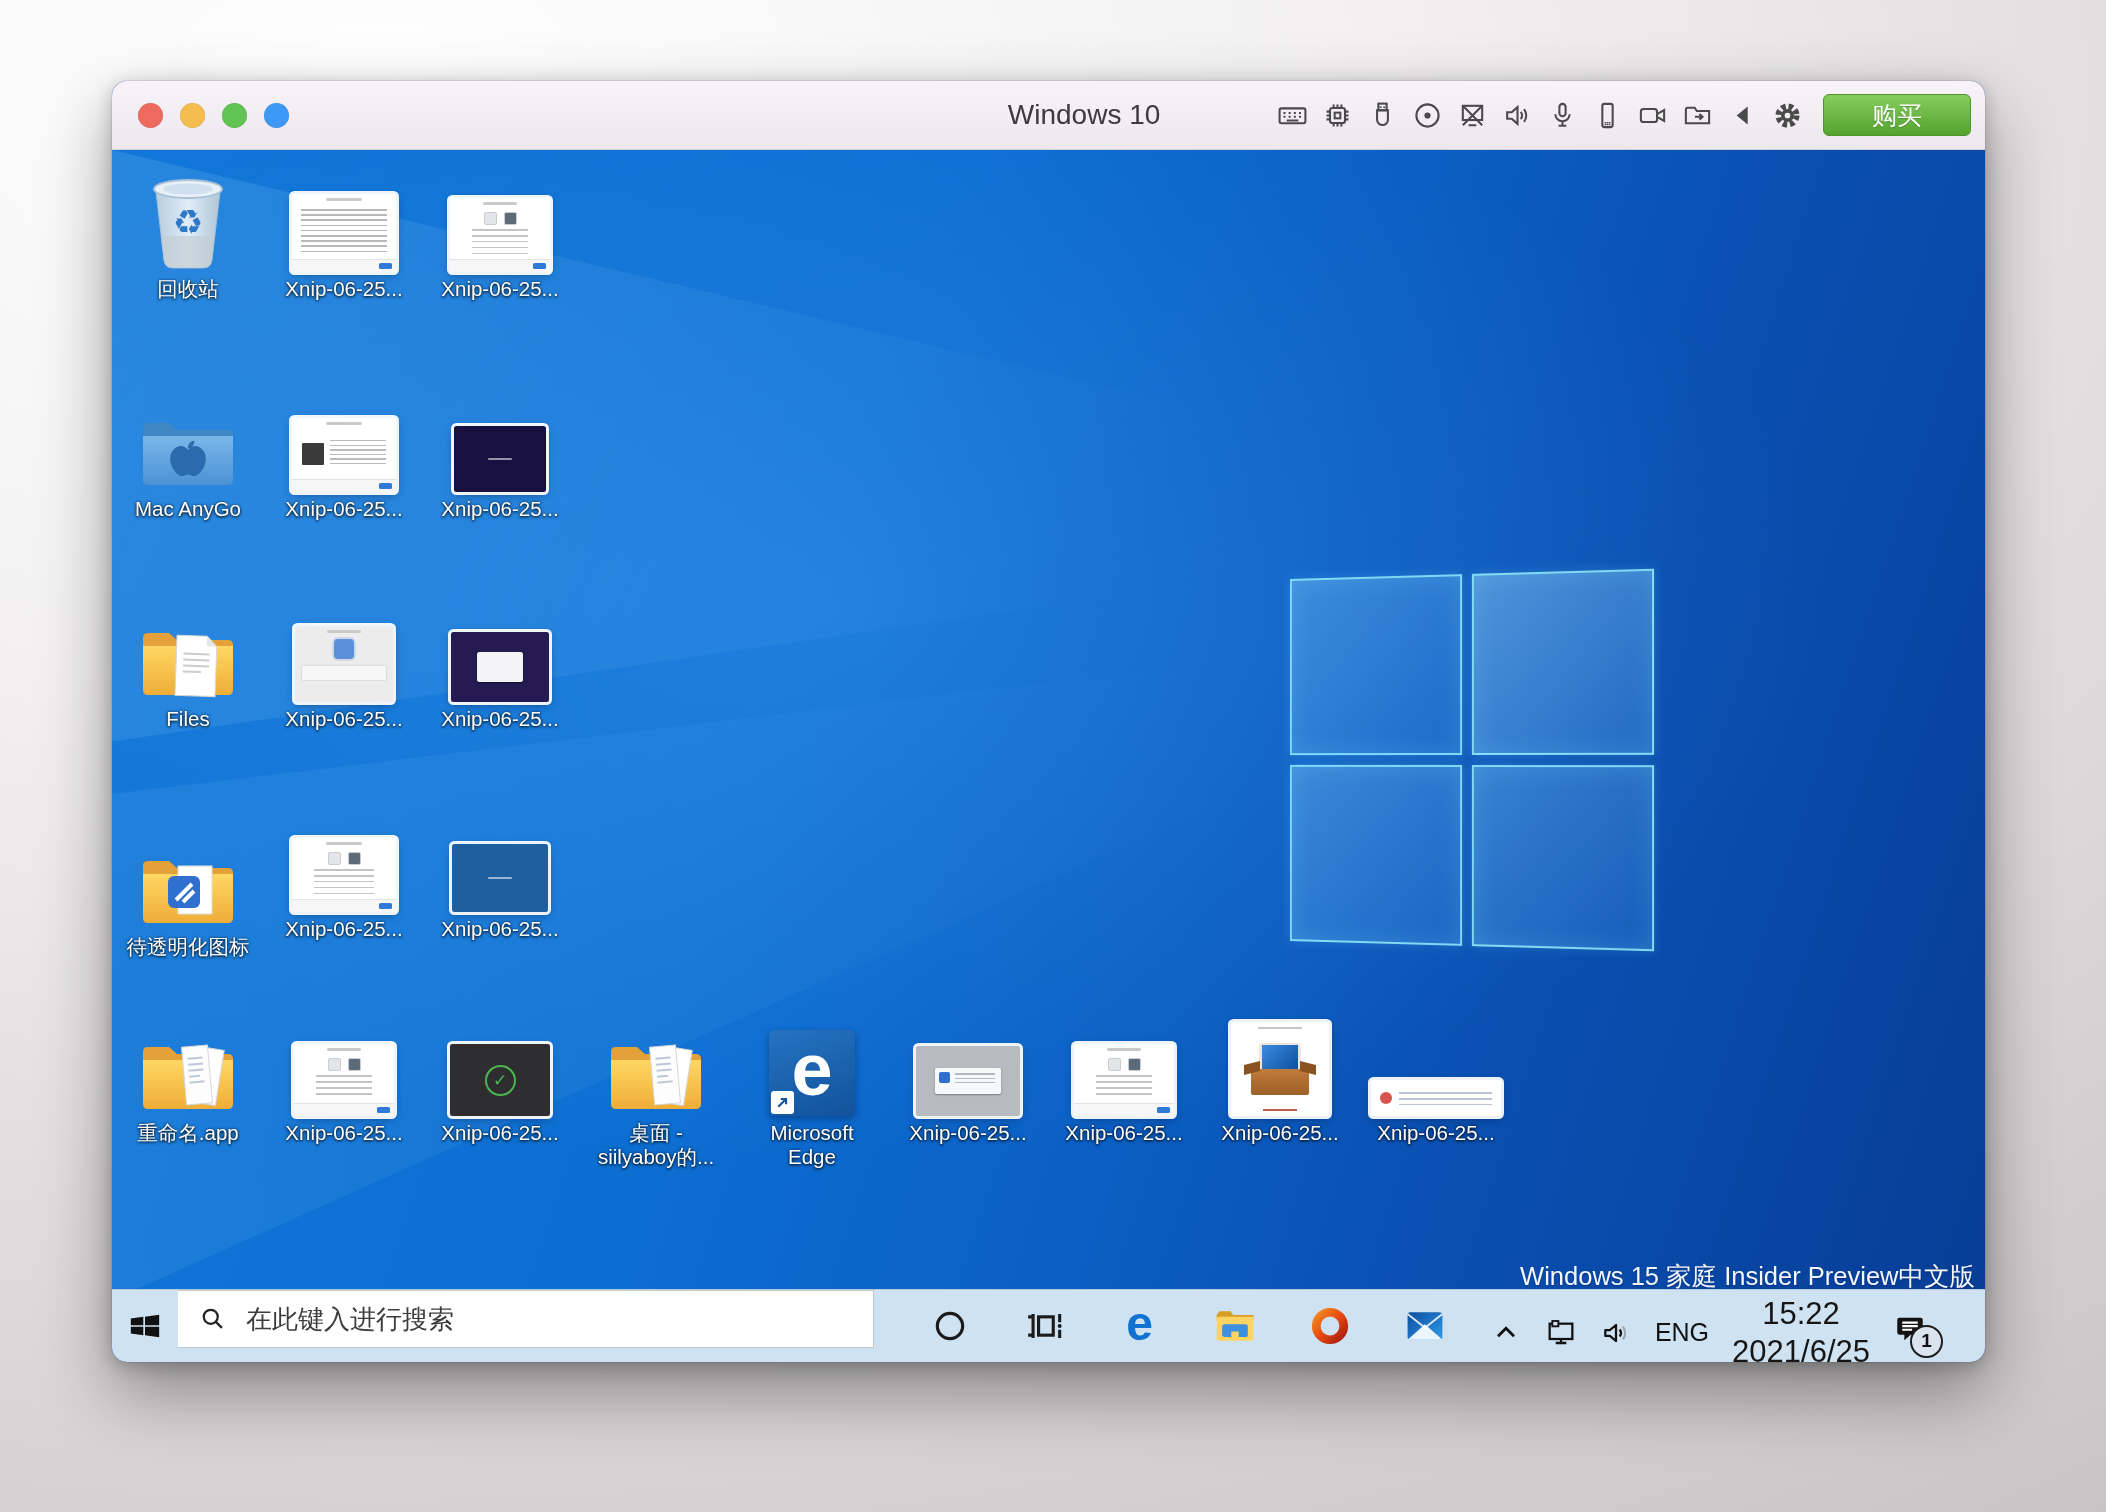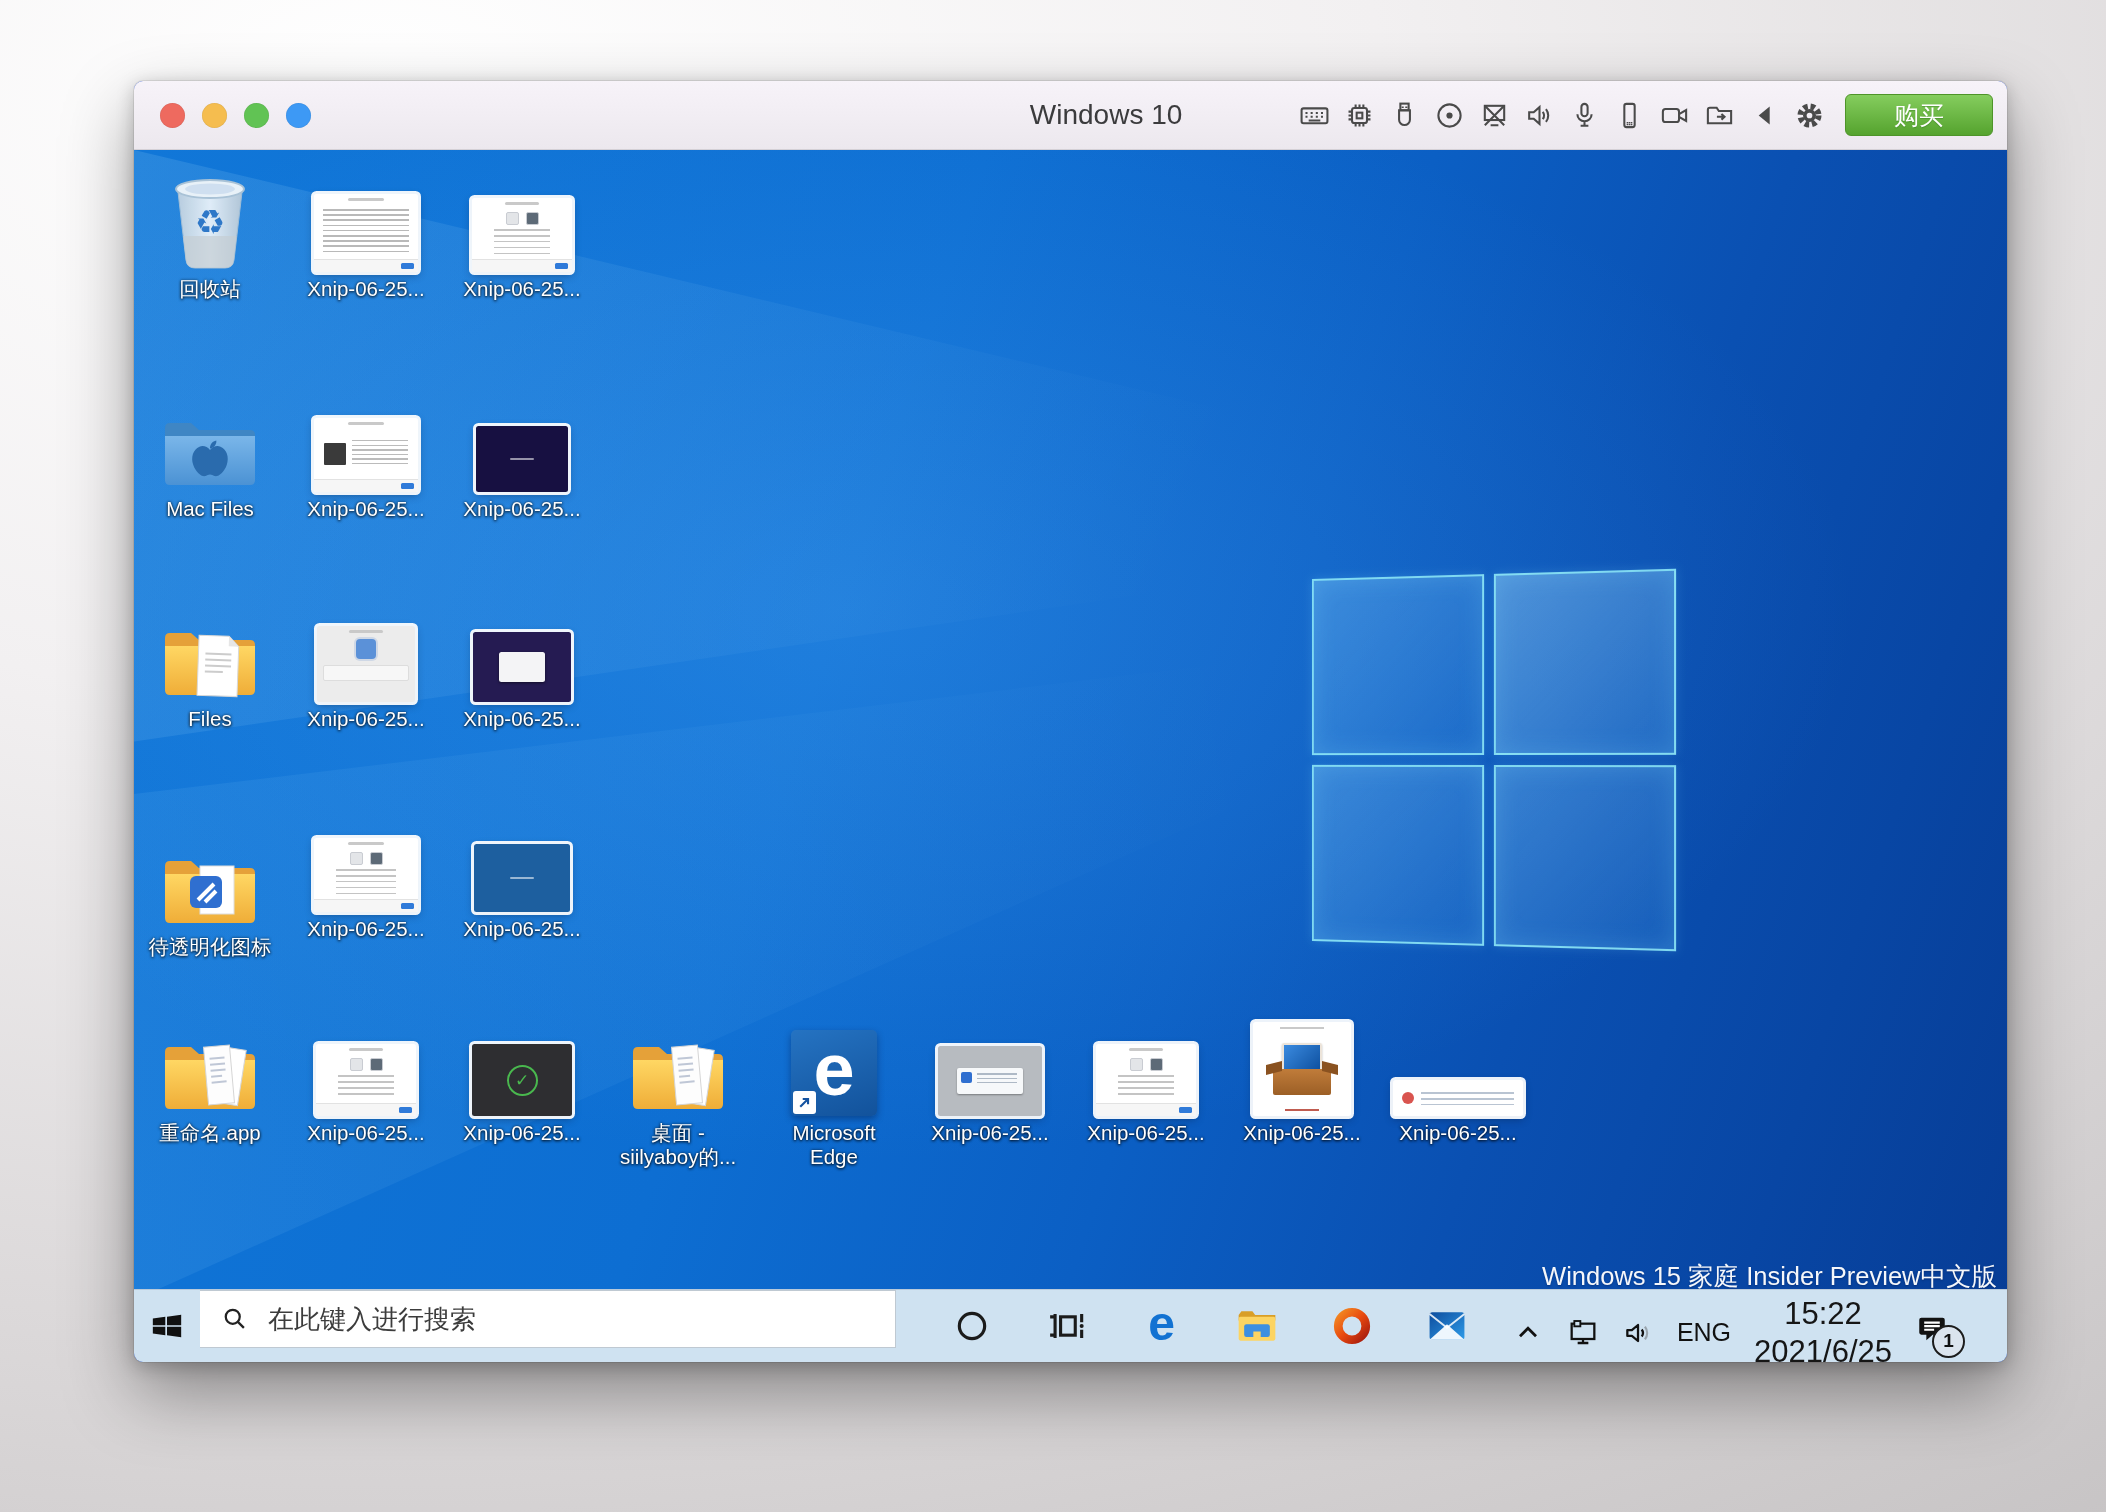--- a/index.html
+++ b/index.html
@@ -4,24 +4,23 @@
 <style>
   html,body{margin:0;padding:0;}
   body{
     width:2106px;height:1512px;overflow:hidden;position:relative;
     font-family:"Liberation Sans","DejaVu Sans",sans-serif;
     background:radial-gradient(140% 120% at 18% 6%, #ffffff 0%, #f2f0f1 34%, #dcd9da 68%, #c6c3c4 100%);
   }
   
   .vm-window{
     position:absolute;left:112px;top:81px;width:1873px;height:1281px;
-    border-radius:9px;overflow:hidden;
+    border-radius:15px;overflow:hidden;
     box-shadow:0 30px 70px rgba(0,0,0,.38),0 4px 18px rgba(0,0,0,.22),0 0 0 1px rgba(0,0,0,.08);
     background:#1d4ed8;
-    margin-left:22px;
   }
   
   .titlebar{
     position:absolute;left:0;top:0;right:0;height:68px;
     background:linear-gradient(#f7f3f9,#ece8ee);
     border-bottom:1px solid #d4d0d6;
   }
   .lights{position:absolute;left:26px;top:0;height:68px;display:flex;align-items:center;gap:17px;}
   .light{width:25px;height:25px;border-radius:50%;box-shadow:inset 0 0 1px rgba(0,0,0,.25);}
   .l-red{background:#ee6a5f;}.l-yellow{background:#f5bd4f;}.l-green{background:#61c354;}.l-blue{background:#3d99f5;}
@@ -318,21 +317,21 @@
                   <stop offset="0" stop-color="#7ab6e9"></stop>
                   <stop offset="1" stop-color="#4b92d4"></stop>
                 </linearGradient>
               </defs>
               <path d="M5 16q0-5 5-5h21l8 7h51q5 0 5 5v4H5z" fill="#3f86c4"></path>
               <path d="M5 24h90v44q0 5-5 5H10q-5 0-5-5z" fill="url(#fb)"></path>
               <path d="M50 38c-2.5-3.5-7-4.8-10.5-3.3-6.5 2.8-8.8 10.6-6.3 18 2.4 7.2 8.3 12.5 12.3 11.4 1.8-.5 2.7-1.5 4.5-1.5s2.7 1 4.5 1.5c4 1.1 9.9-4.2 12.3-11.4 2.5-7.4.2-15.2-6.3-18-3.5-1.5-8-.2-10.5 3.3z" fill="#2a6bad"></path>
               <path d="M50 36.5c-.3-3.8 2.4-7.3 6.3-8 .5 3.8-2.3 7.5-6.3 8z" fill="#2a6bad"></path>
             </svg>
           </div>
-          <div class="dlabel">Mac Files</div>
+          <div class="dlabel">Mac AnyGo</div>
         </div>
         <div class="dicon" style="left: 155px; top: 234px;">
           <div class="art">
             <div class="shot v-qr" style="width:104px;height:74px">
               <div class="sh-titleline"></div>
               <div class="sh-qr-row">
                 <span class="sh-qr"></span>
                 <span class="sh-qr-lines"></span>
               </div>
               <div class="sh-foot">

